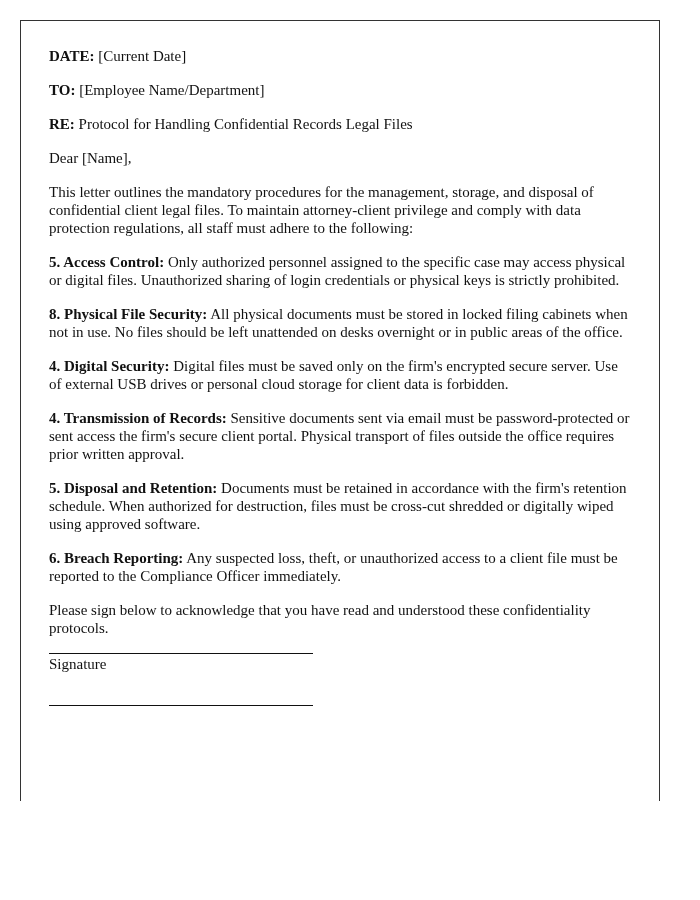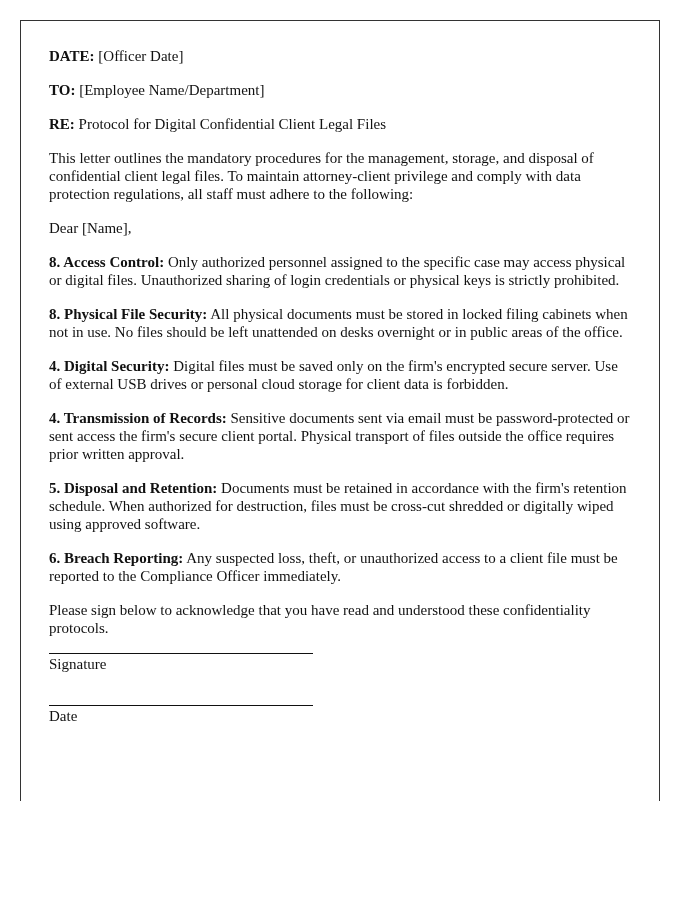--- a/index.html
+++ b/index.html
@@ -60,40 +60,40 @@
     }
   </style>
 </head>
 <body>
 
 <div class="viewport">
   <div class="letter">
 
     <div class="field">
       <b>DATE:</b>
-      <span>[Officer Date]</span>
+      <span>[Current Date]</span>
     </div>
 
     <div class="field">
       <b>TO:</b>
       <span>[Employee Name/Department]</span>
     </div>
 
 
     <div class="field">
       <b>RE:</b>
-      <span>Protocol for Digital Confidential Client Legal Files</span>
+      <span>Protocol for Handling Confidential Records Legal Files</span>
     </div>
+
+    <p>Dear [Name],</p>
 
     <p>This letter outlines the mandatory procedures for the management, storage, and disposal of confidential client legal files. To maintain attorney-client privilege and comply with data protection regulations, all staff must adhere to the following:</p>
 
-    <p>Dear [Name],</p>
-
     <div class="item">
-      <b>8. Access Control:</b>
+      <b>5. Access Control:</b>
       <span>Only authorized personnel assigned to the specific case may access physical or digital files. Unauthorized sharing of login credentials or physical keys is strictly prohibited.</span>
     </div>
 
     <div class="item">
       <b>8. Physical File Security:</b>
       <span>All physical documents must be stored in locked filing cabinets when not in use. No files should be left unattended on desks overnight or in public areas of the office.</span>
     </div>
 
     <div class="item">
       <b>4. Digital Security:</b>
@@ -117,17 +117,16 @@
 
     <p>Please sign below to acknowledge that you have read and understood these confidentiality protocols.</p>
 
     <div class="sig-block">
       <div class="sig-line"></div>
       <div class="sig-label">Signature</div>
     </div>
 
     <div class="date-block">
       <div class="sig-line"></div>
-      <div class="sig-label">Date</div>
     </div>
 
   </div>
 </div>
 
 </body></html>

